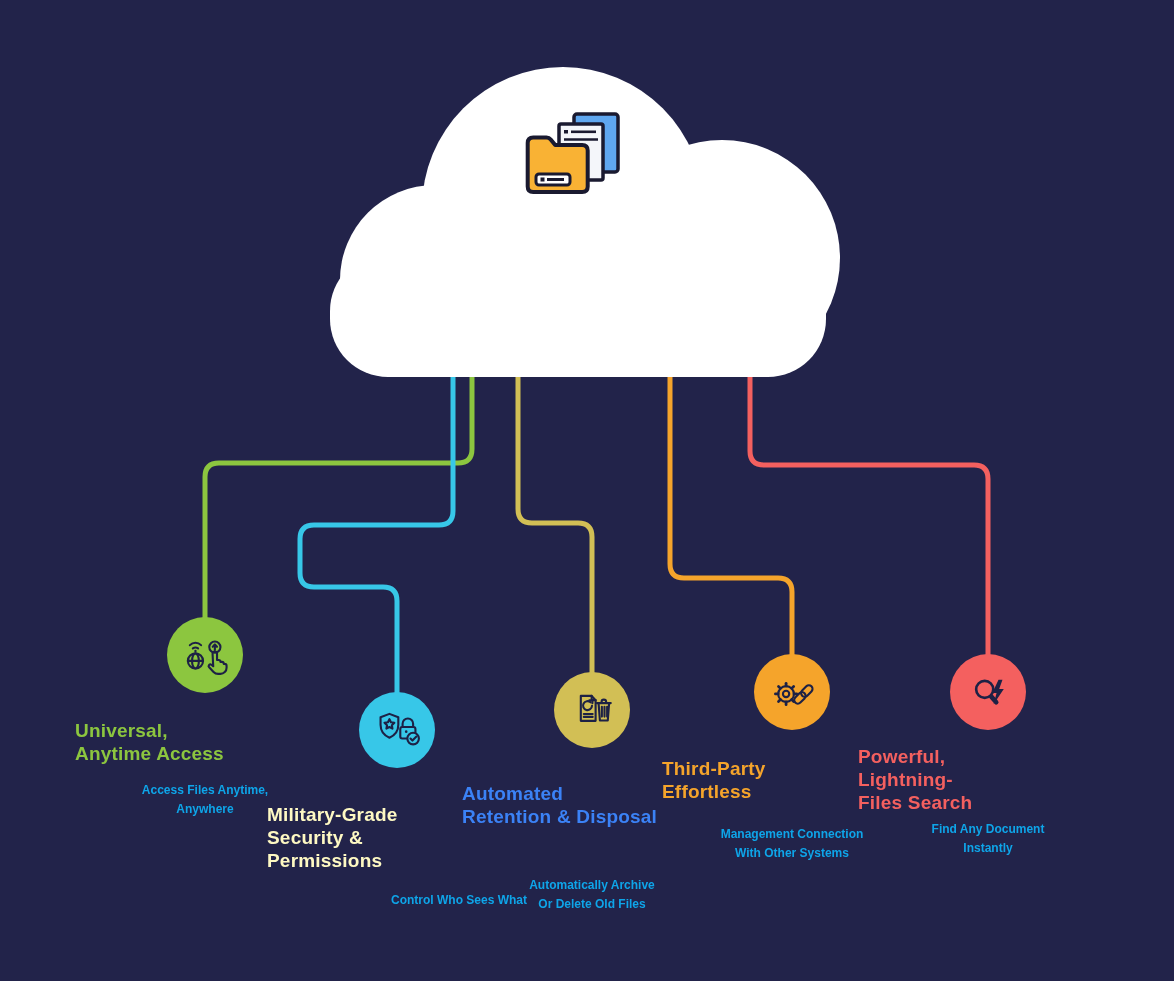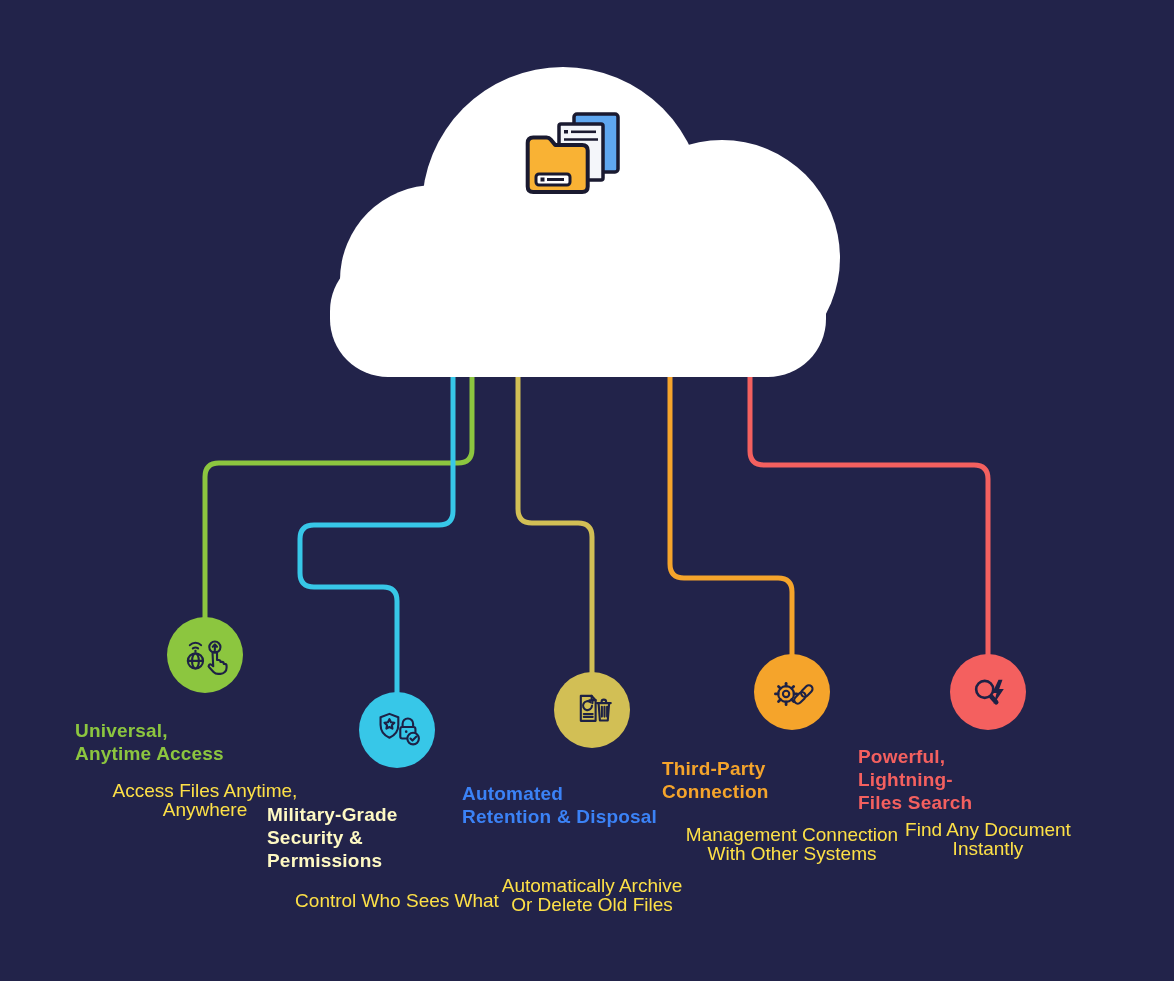--- a/index.html
+++ b/index.html
@@ -39,24 +39,24 @@
     font-size:19px;line-height:23px;font-weight:bold;letter-spacing:.2px;
   }
   .b1 .branch-title{left:75px;top:719px;}
   .b2 .branch-title{left:267px;top:803px;}
   .b3 .branch-title{left:462px;top:782px;}
   .b4 .branch-title{left:662px;top:757px;}
   .b5 .branch-title{left:858px;top:745px;}
 
   .branch-desc{
     position:absolute;width:260px;text-align:center;white-space:pre-line;
-    font-size:19px;line-height:19px;color:#fde047;font-weight:400;
+    font-size:12px;line-height:19px;color:#0ea5e9;font-weight:700;
   }
   .b1 .branch-desc{left:75px;top:781px;}
-  .b2 .branch-desc{left:267px;top:891px;}
+  .b2 .branch-desc{left:267px;top:891px;text-align:right;}
   .b3 .branch-desc{left:462px;top:876px;}
   .b4 .branch-desc{left:662px;top:825px;}
   .b5 .branch-desc{left:858px;top:820px;}
 
   .connector{fill:none;stroke-width:5;}
   .icon-stroke{fill:none;stroke:#1D2145;stroke-width:3.2;stroke-linecap:round;stroke-linejoin:round;}
 </style>
 </head>
 <body>
 
@@ -175,21 +175,21 @@
             <line x1="20.5" y1="49.5" x2="17.5" y2="52.4"></line>
             <line x1="29" y1="53" x2="29" y2="57.2"></line>
             <line x1="37.5" y1="49.5" x2="40.5" y2="52.4"></line>
           </g>
           <rect x="40" y="41.5" width="20" height="11" rx="5.5" transform="rotate(-45 50 47)"></rect>
           <rect x="50.5" y="31" width="20" height="11" rx="5.5" transform="rotate(-45 60.5 36.5)"></rect>
         </g>
       </svg>
     </div>
     <div class="branch-title" style="color: rgb(245, 164, 43);">Third-Party
-Connection</div>
+Effortless</div>
     <div class="branch-desc">Management Connection
 With Other Systems</div>
   </div>
 
   <div class="branch b5">
     <div class="branch-circle" style="background-color: rgb(244, 96, 95);">
       <svg width="50" height="50" viewBox="0 0 76 76">
         <g class="icon-stroke">
           <circle cx="33" cy="34" r="13" stroke-width="4"></circle>
           <line x1="43" y1="45" x2="50.5" y2="53.5" stroke-width="7"></line>

